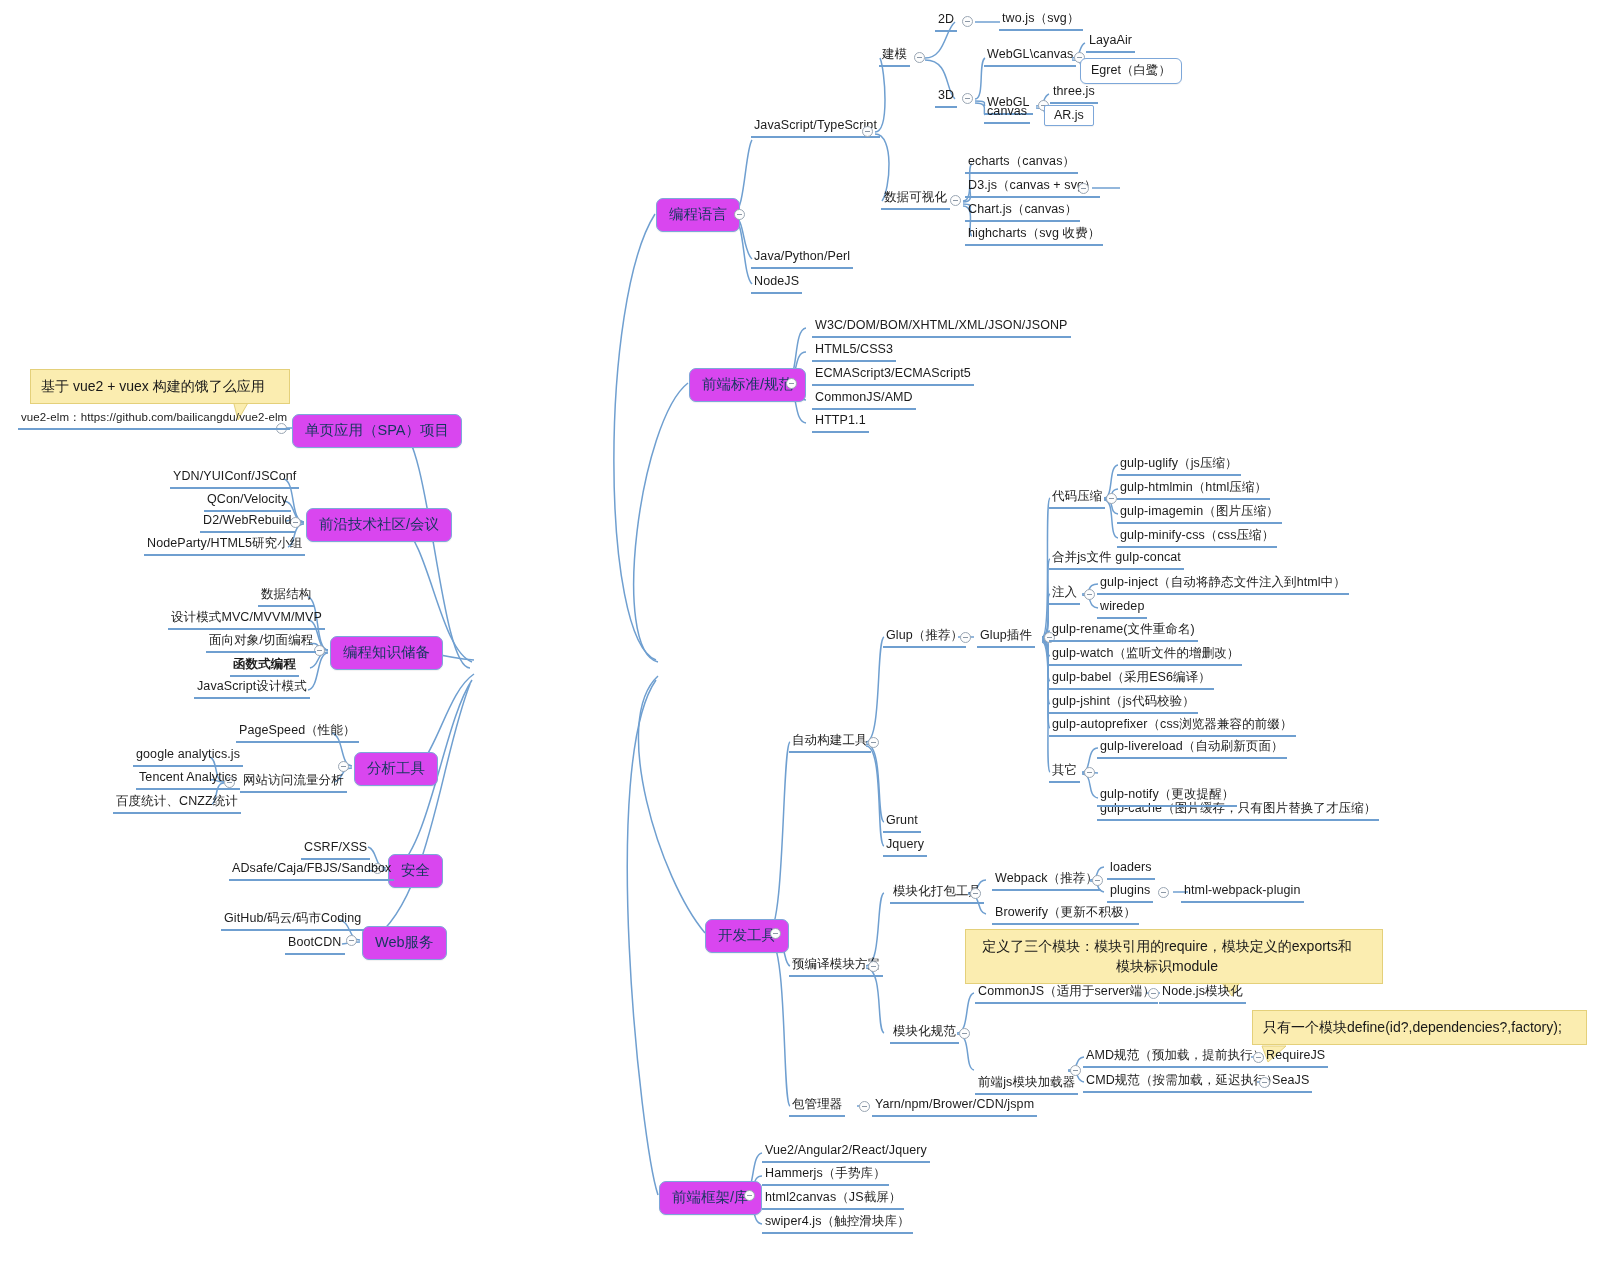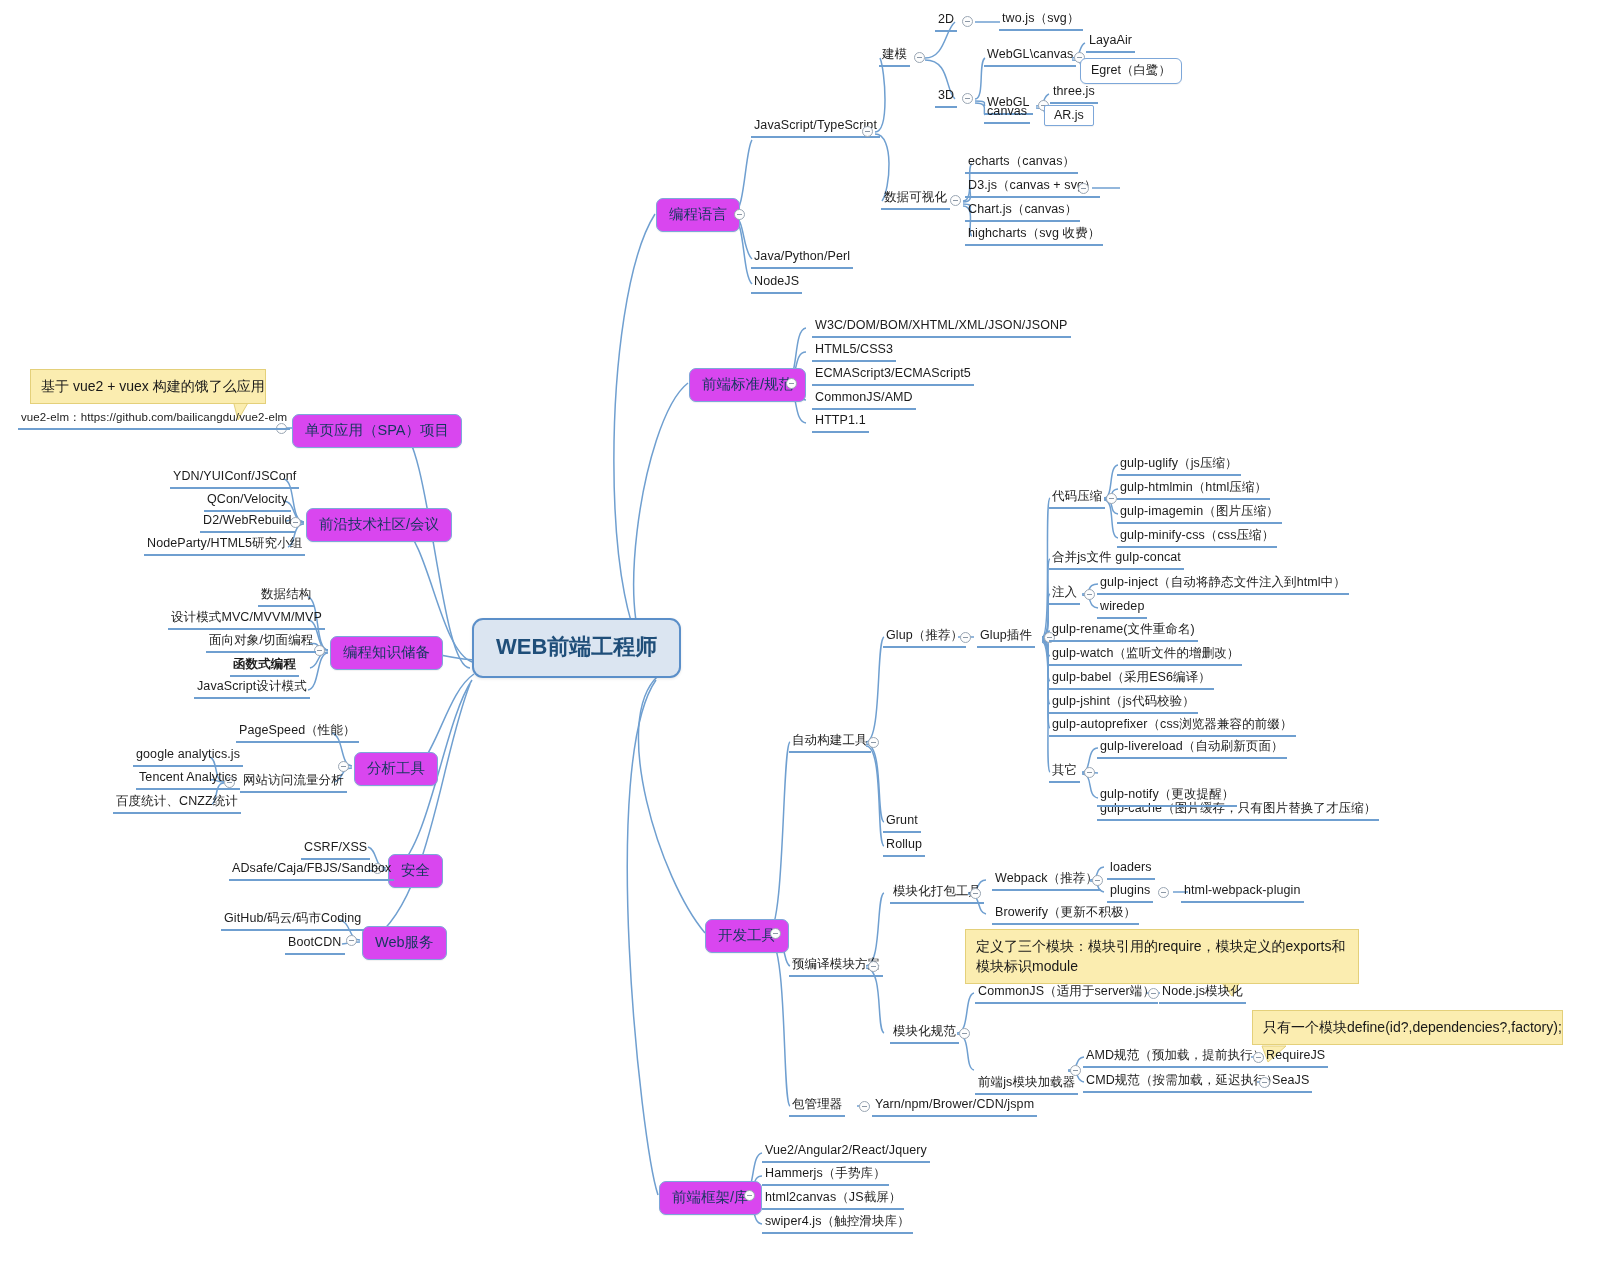--- a/index.html
+++ b/index.html
@@ -65,22 +65,23 @@
   }
 
   
   .callout{
     position:absolute;
     background:#fbedb0;
     border:1px solid #e4d07a;
     color:#181818;
     font-size:14px;
     line-height:20px;
-    padding:6px 0 7px 10px;
+    padding:6px 24px 7px 10px;
     white-space:nowrap;
+    text-align:center;
   }
   .callout.wrap{white-space:normal;}
 </style>
 </head>
 <body>
 
 <div id="canvas">
 
   <svg id="wires" viewBox="0 0 1600 1269">
     <g fill="none" stroke="#6f9fd0" stroke-width="1.5">
@@ -220,21 +221,20 @@
       <path d="M742 1197 C 758 1197, 750 1223, 762 1224"></path>
     </g>
 
     <g fill="#fbedb0" stroke="#e4d07a" stroke-width="1">
       <path d="M232 396 L 252 396 L 238 420 Z"></path>
       <path d="M1216 975 L 1244 975 L 1232 996 Z"></path>
       <path d="M1262 1046 L 1286 1046 L 1268 1062 Z"></path>
     </g>
   </svg>
 
-  <div class="central" style="left:472px;top:648px;transform:translateY(-50%);">WEB前端工程师</div>
 
   <div class="boxnode" style="left:656px;top:198px;">编程语言</div>
   <span class="handle" style="left:734px;top:209px;"></span>
 
   <div class="node" style="left:751px;top:118px;">JavaScript/TypeScript</div>
   <span class="handle" style="left:862px;top:126px;"></span>
 
   <div class="node" style="left:751px;top:249px;">Java/Python/Perl</div>
   <div class="node" style="left:751px;top:274px;">NodeJS</div>
 
@@ -320,21 +320,21 @@
 
   <div class="node" style="left:789px;top:733px;">自动构建工具</div>
   <span class="handle" style="left:868px;top:737px;"></span>
 
   <div class="node" style="left:883px;top:628px;">Glup（推荐）</div>
   <span class="handle" style="left:960px;top:632px;"></span>
   <div class="node" style="left:977px;top:628px;">Glup插件</div>
   <span class="handle" style="left:1044px;top:632px;"></span>
 
   <div class="node" style="left:883px;top:813px;">Grunt</div>
-  <div class="node" style="left:883px;top:837px;">Rollup</div>
+  <div class="node" style="left:883px;top:837px;">Jquery</div>
 
   <div class="node" style="left:1049px;top:489px;">代码压缩</div>
   <span class="handle" style="left:1106px;top:493px;"></span>
   <div class="node" style="left:1117px;top:456px;">gulp-uglify（js压缩）</div>
   <div class="node" style="left:1117px;top:480px;">gulp-htmlmin（html压缩）</div>
   <div class="node" style="left:1117px;top:504px;">gulp-imagemin（图片压缩）</div>
   <div class="node" style="left:1117px;top:528px;">gulp-minify-css（css压缩）</div>
 
   <div class="node" style="left:1049px;top:550px;">合并js文件 gulp-concat</div>
 

